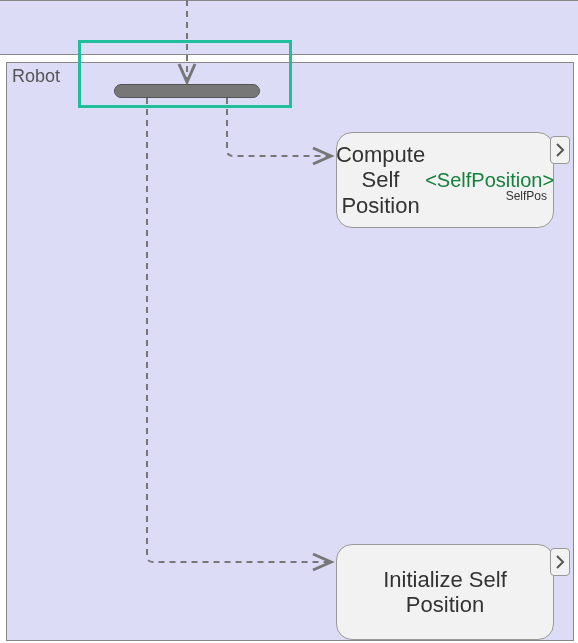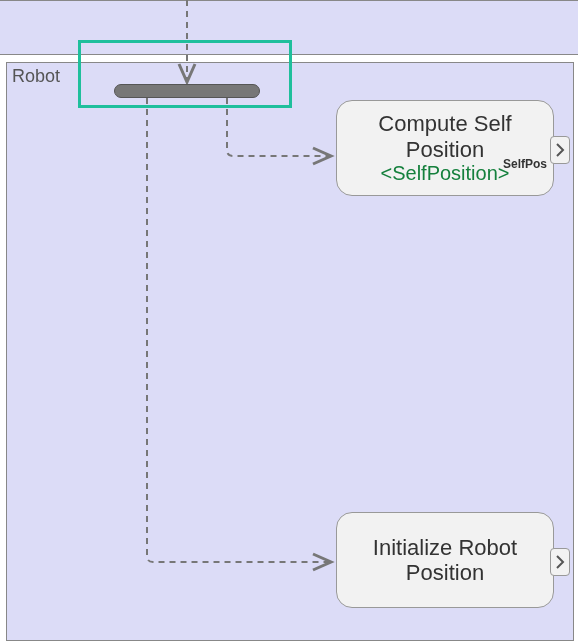--- a/index.html
+++ b/index.html
@@ -63,38 +63,38 @@
     }
     .node {
       position: absolute;
       width: 218px;
       height: 96px;
       background: #F2F2F2;
       border: 1px solid #999;
       border-radius: 16px;
       text-align: center;
       display: flex;
-      flex-direction: column;
+      flex-direction: row;
       justify-content: center;
       align-items: center;
+      margin-top: 32px;
     }
     .node-title {
       font-size: 22px;
       color: #333;
       line-height: 1.15;
     }
     .node-sub {
       font-size: 20px;
       color: #15803d;
     }
     .port-label {
       position: absolute;
       font-size: 12px;
       color: #333;
-      font-weight: bold;
     }
     .chevron-port {
       position: absolute;
       width: 20px;
       height: 28px;
       background: #F2F2F2;
       border: 1px solid #999;
       border-radius: 4px;
       display: flex;
       align-items: center;
@@ -139,21 +139,21 @@
     <div class="port-label" style="right:6px;bottom:24px">SelfPos</div>
   </div>
   <div class="chevron-port" style="top:136px;left:550px">
     <svg width="10" height="14">
         <path d="M2,1 L8,7 L2,13" fill="none" stroke="#555" stroke-width="2"></path>
       </svg>
   </div>
 
   <div class="node" style="top:512px;left:336px">
     <div class="node-title">
-      <span>Initialize Robot</span><br>
+      <span>Initialize Self</span><br>
       <span>Position</span>
     </div>
   </div>
   <div class="chevron-port" style="top:548px;left:550px">
     <svg width="10" height="14">
         <path d="M2,1 L8,7 L2,13" fill="none" stroke="#555" stroke-width="2"></path>
       </svg>
   </div>
 
 </div>

